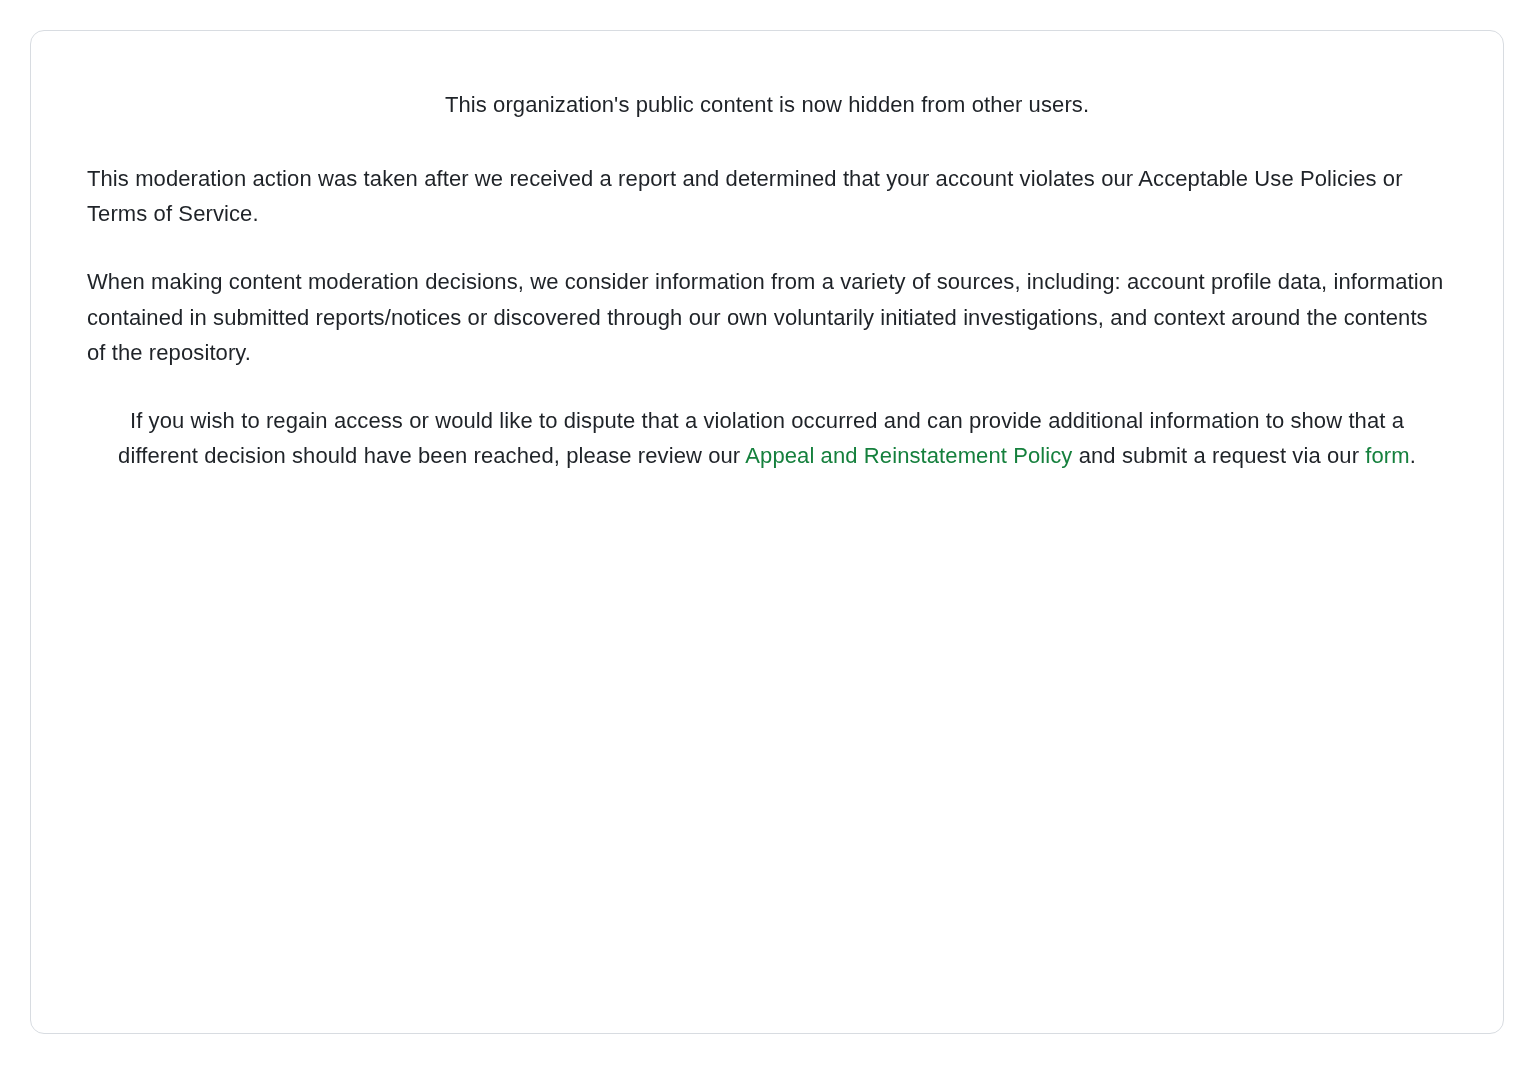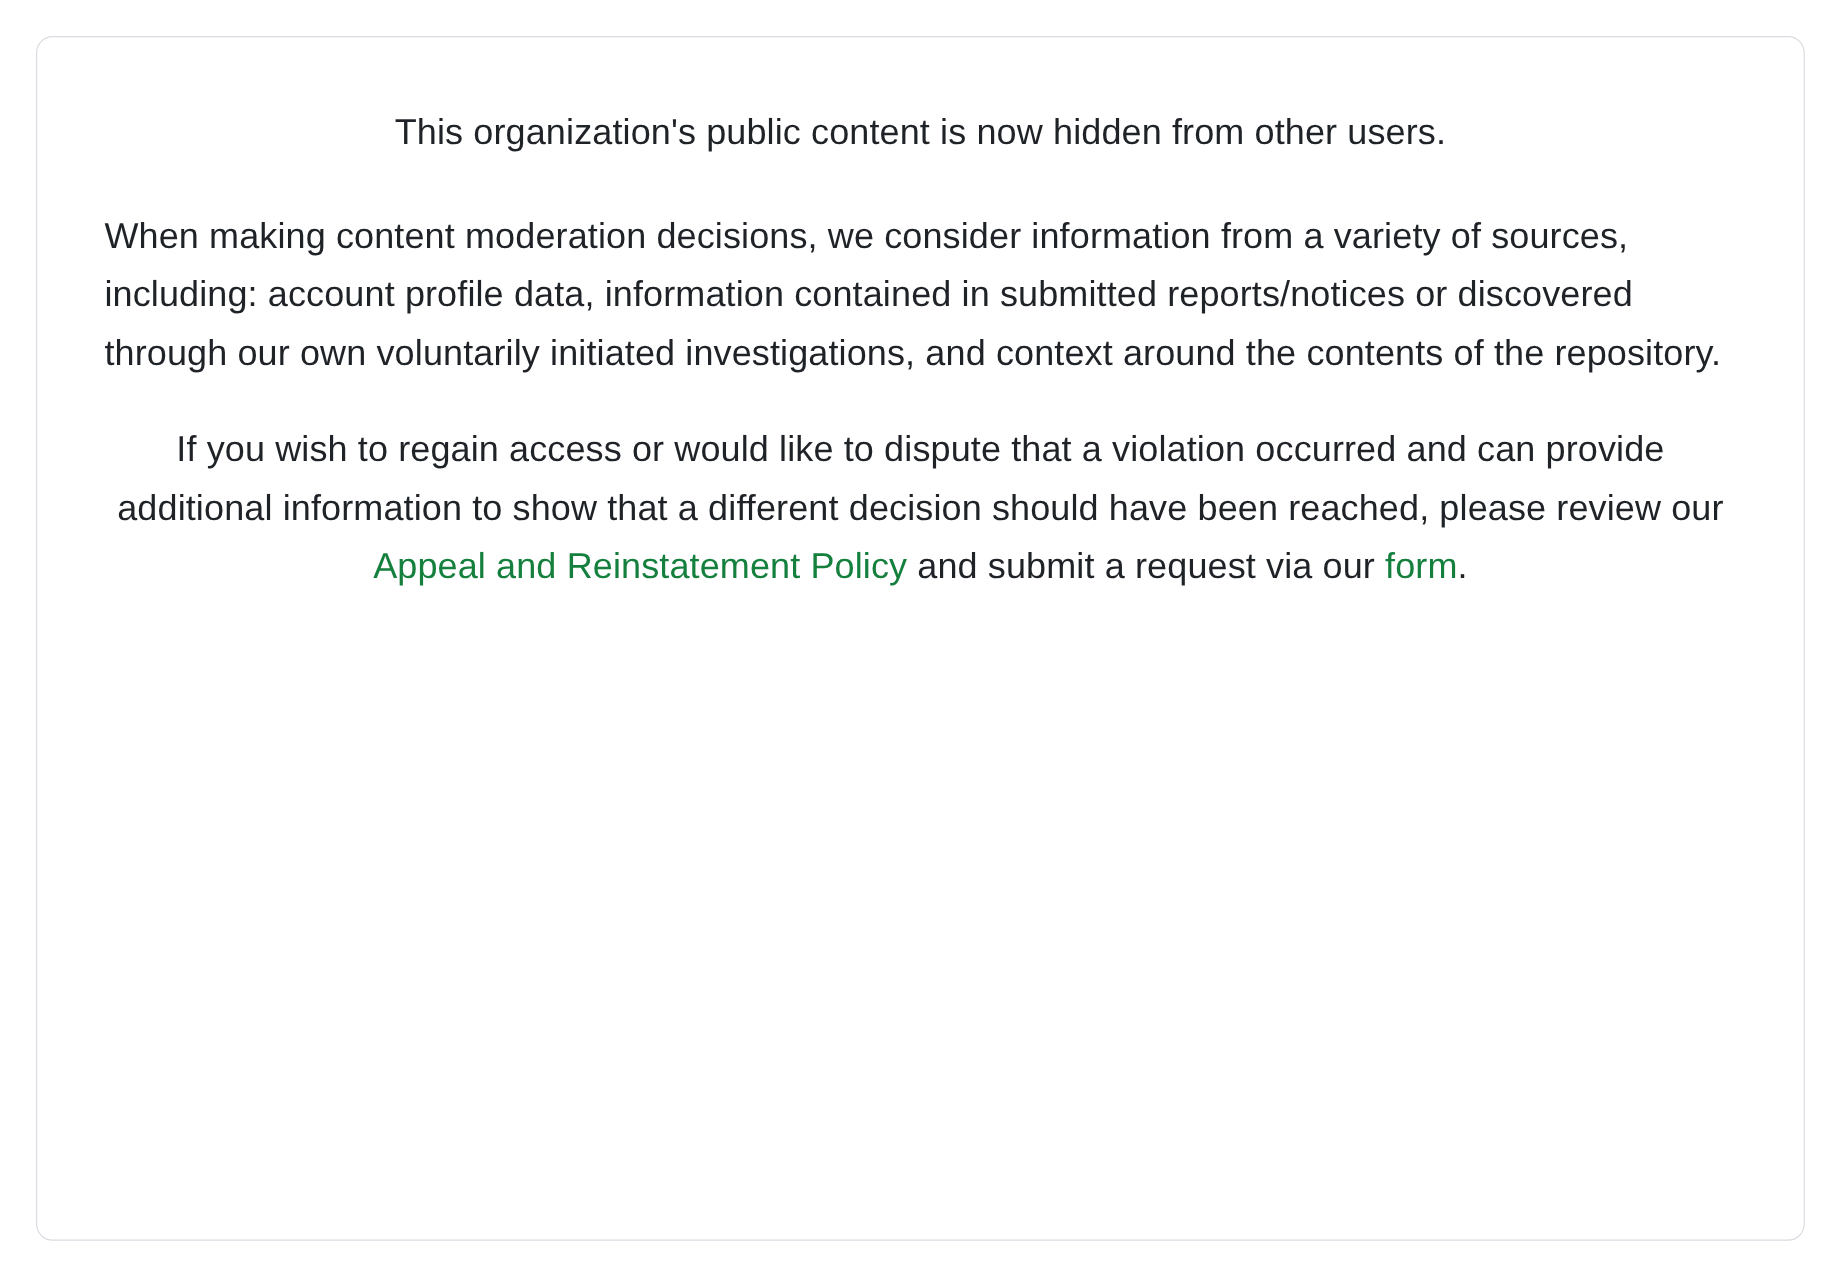--- a/index.html
+++ b/index.html
@@ -26,21 +26,21 @@
     background: #ffffff;
     padding: 56px 56px 40px 56px;
   }
   .notice-inner {
     max-width: 1364px;
     margin: 0 auto;
   }
   p {
     margin: 0 0 32px 0;
     color: #1f2328;
-    font-size: 30px;
+    font-size: 22px;
     line-height: 1.62;
     letter-spacing: 0.1px;
   }
   p.centered {
     text-align: center;
   }
   p.lead {
     margin-bottom: 38px;
   }
   p.last {
@@ -53,20 +53,21 @@
 </style>
 </head>
 <body>
 
 <div class="page">
   <div class="notice-card">
     <div class="notice-inner">
 
       <p class="centered lead">This organization's public content is now hidden from other users.</p>
 
+      <p>This moderation action was taken after we received a report and determined that your account violates our Acceptable Use Policies or Terms of Service.</p>
 
       <p>When making content moderation decisions, we consider information from a variety of sources, including: account profile data, information contained in submitted reports/notices or discovered through our own voluntarily initiated investigations, and context around the contents of the repository.</p>
 
       <p class="centered last"><span>If you wish to regain access or would like to dispute that a violation occurred and can provide additional information to show that a different decision should have been reached, please review our </span><a class="policy-link" href="#">Appeal and Reinstatement Policy</a><span> and submit a request via our </span><a class="policy-link" href="#">form</a><span>.</span></p>
 
     </div>
   </div>
 </div>
 
 </body></html>

